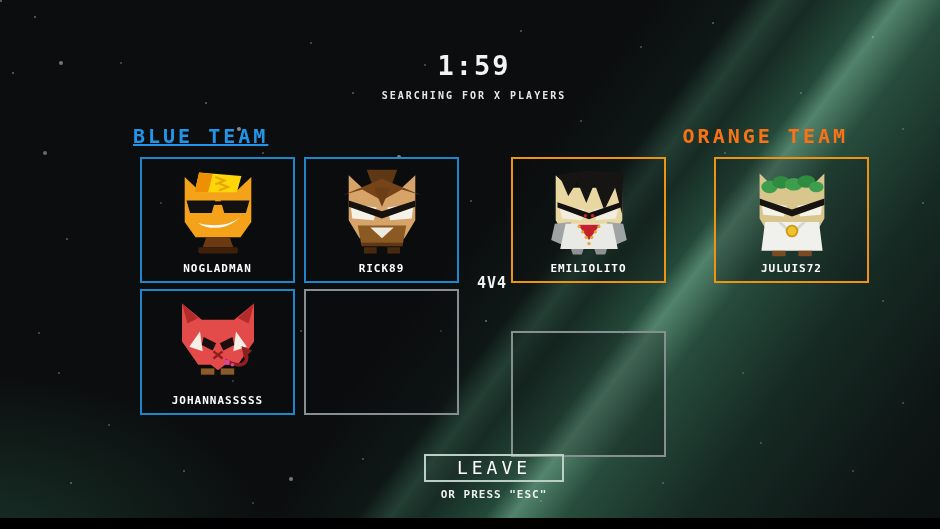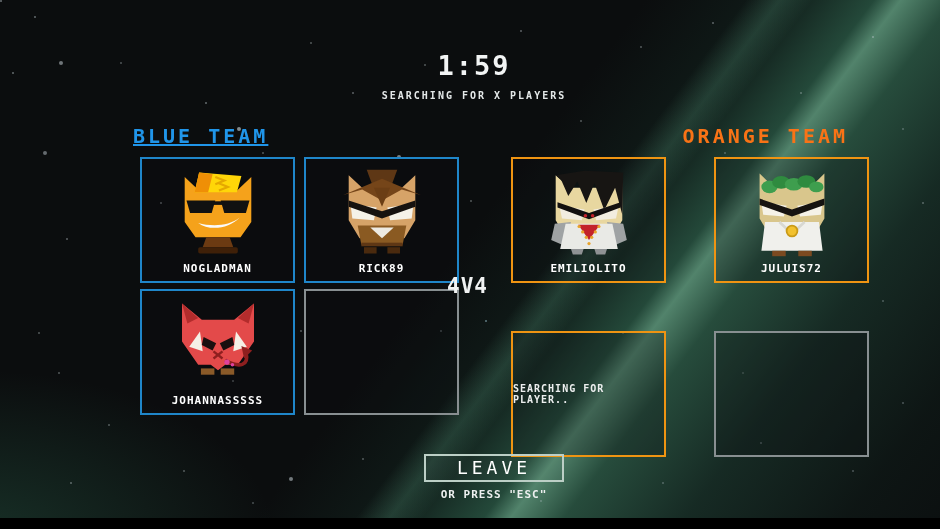--- a/index.html
+++ b/index.html
@@ -68,22 +68,22 @@
   .grid.blue{left:131px;grid-column-gap:9px;grid-row-gap:6px;margin-left:9px;}
   .grid.orange{left:511px;grid-column-gap:12px;grid-row-gap:6px;gap:48px;}
   .card{position:relative;border:2px solid #888f91;box-sizing:border-box;background:rgba(10,13,14,0.25);}
   .card.blue{border-color:#1f86c9;}
   .card.orange{border-color:#ef9412;}
   .card .avatar{position:absolute;left:50%;top:8px;transform:translateX(-50%);}
   .pname{position:absolute;left:0;bottom:6px;width:100%;text-align:center;
     font-size:11px;font-weight:bold;letter-spacing:1px;color:#fff;}
   .slot-status{position:absolute;inset:0;display:flex;align-items:center;justify-content:center;
     font-size:10px;font-weight:bold;letter-spacing:1px;color:#eceeee;}
-  .mode{position:absolute;left:447px;top:274px;width:60px;text-align:left;
-    font-size:21px;font-weight:bold;letter-spacing:1px;color:#f0f2f2;}
+  .mode{position:absolute;left:447px;top:274px;width:60px;text-align:right;
+    font-size:15px;font-weight:bold;letter-spacing:1px;color:#f0f2f2;}
   .leave-btn{position:absolute;left:424px;top:454px;width:140px;height:28px;
     background:rgba(255,255,255,0.02);border:2px solid #bccfc6;box-sizing:border-box;
     color:#fff;font-family:"DejaVu Sans Mono", monospace;font-size:18px;font-weight:normal;letter-spacing:4px;
     display:flex;align-items:center;justify-content:center;cursor:pointer;padding:0 0 2px 0;}
   .esc-hint{position:absolute;left:354px;top:488px;width:280px;text-align:center;
     font-size:11px;font-weight:bold;letter-spacing:1px;color:#eef0f0;}
 </style>
 </head>
 <body>
 
@@ -201,22 +201,19 @@
         <polygon points="14,34 50,46 86,34 86,41 50,54 14,41" fill="#161310"></polygon>
         <polygon points="20,60 80,60 84,92 16,92" fill="#F0F0EC"></polygon>
         <path d="M36,60 L50,73 L64,60" stroke="#D8D8D2" stroke-width="3" fill="none"></path>
         <circle cx="50" cy="70" r="6" fill="#F2C12E" stroke="#C99A17" stroke-width="2"></circle>
         <rect x="28" y="92" width="15" height="6" fill="#7B4A20"></rect>
         <rect x="57" y="92" width="15" height="6" fill="#7B4A20"></rect>
       </svg>
       <div class="pname">JULUIS72</div>
     </div>
 
-    <div class="card orange">
-      <div class="slot-status">SEARCHING FOR PLAYER..</div>
-    </div>
 
     <div class="card empty"></div>
   </div>
 
   <button class="leave-btn">LEAVE</button>
   <div class="esc-hint">OR PRESS "ESC"</div>
 </div>
 
 </body></html>

